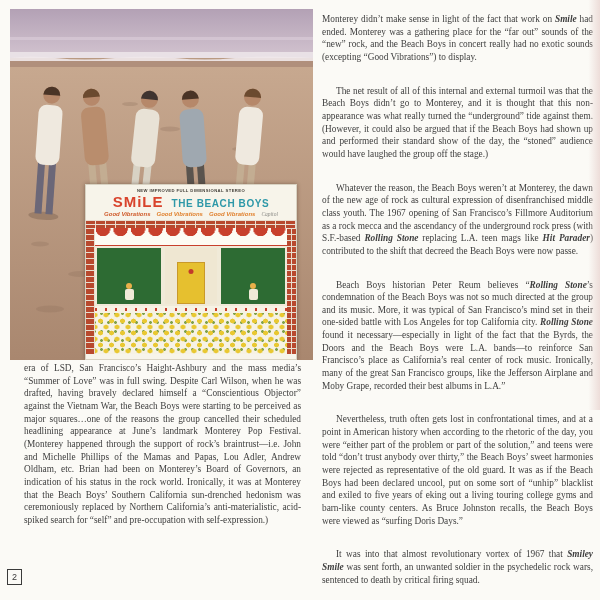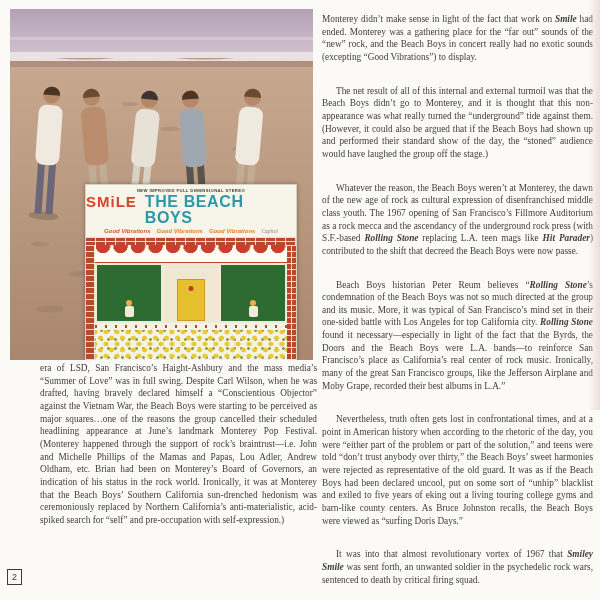--- a/index.html
+++ b/index.html
@@ -33,21 +33,21 @@
     margin-top:3px;text-align:center;font-size:4.2px;letter-spacing:.4px;
     color:#44403a;font-weight:bold;
   }
   .cover-titlerow{
     display:flex;justify-content:center;align-items:baseline;gap:8px;margin-top:1px;
   }
   .cover-title{
     color:#d8432c;font-weight:bold;font-size:15px;letter-spacing:1px;line-height:1;
   }
   .cover-artist{
-    color:#2e98a8;font-weight:bold;font-size:16px;letter-spacing:.6px;line-height:1;
+    color:#2e98a8;font-weight:bold;font-size:10px;letter-spacing:.6px;line-height:1;
   }
   .cover-subrow{
     display:flex;justify-content:center;align-items:baseline;gap:6px;margin-top:2px;margin-bottom:3px;
   }
   .gv{font-size:6px;font-weight:bold;font-style:italic;color:#e0802e;}
   .gv.alt{color:#cf5a2a;}
   .capitol{font-size:5.5px;font-style:italic;color:#8a8a86;font-family:"Liberation Serif",serif;}
   
   .shop{height:134px;display:flex;flex-direction:column;}
   .brick-beam{
@@ -100,21 +100,21 @@
     background-size:11px 12px,11px 12px,7px 9px;
     background-position:0 2px,5.5px 8px,3px 5px;
   }
   
   .col{
     position:absolute;font-size:9.3px;line-height:12.65px;color:#3e3e3e;font-family:Liberation Serif, serif;
   }
   .col p{margin:0;text-align:justify;}
   .col p.indent{text-indent:14px;margin-top:21px;}
   .col .bi{font-weight:bold;font-style:italic;}
-  .col-left{left:40px;top:362px;width:277px;}
+  .col-left{left:24px;top:362px;width:277px;}
   .col-right{left:322px;top:13px;width:271px;}
   
   .pagenum{
     position:absolute;left:7px;top:569px;width:13px;height:14px;
     border:1.2px solid #3a3a3a;background:#fbfaf6;
     display:flex;align-items:center;justify-content:center;
     font-size:9px;color:#3a3a3a;
   }
 </style>
 </head>

